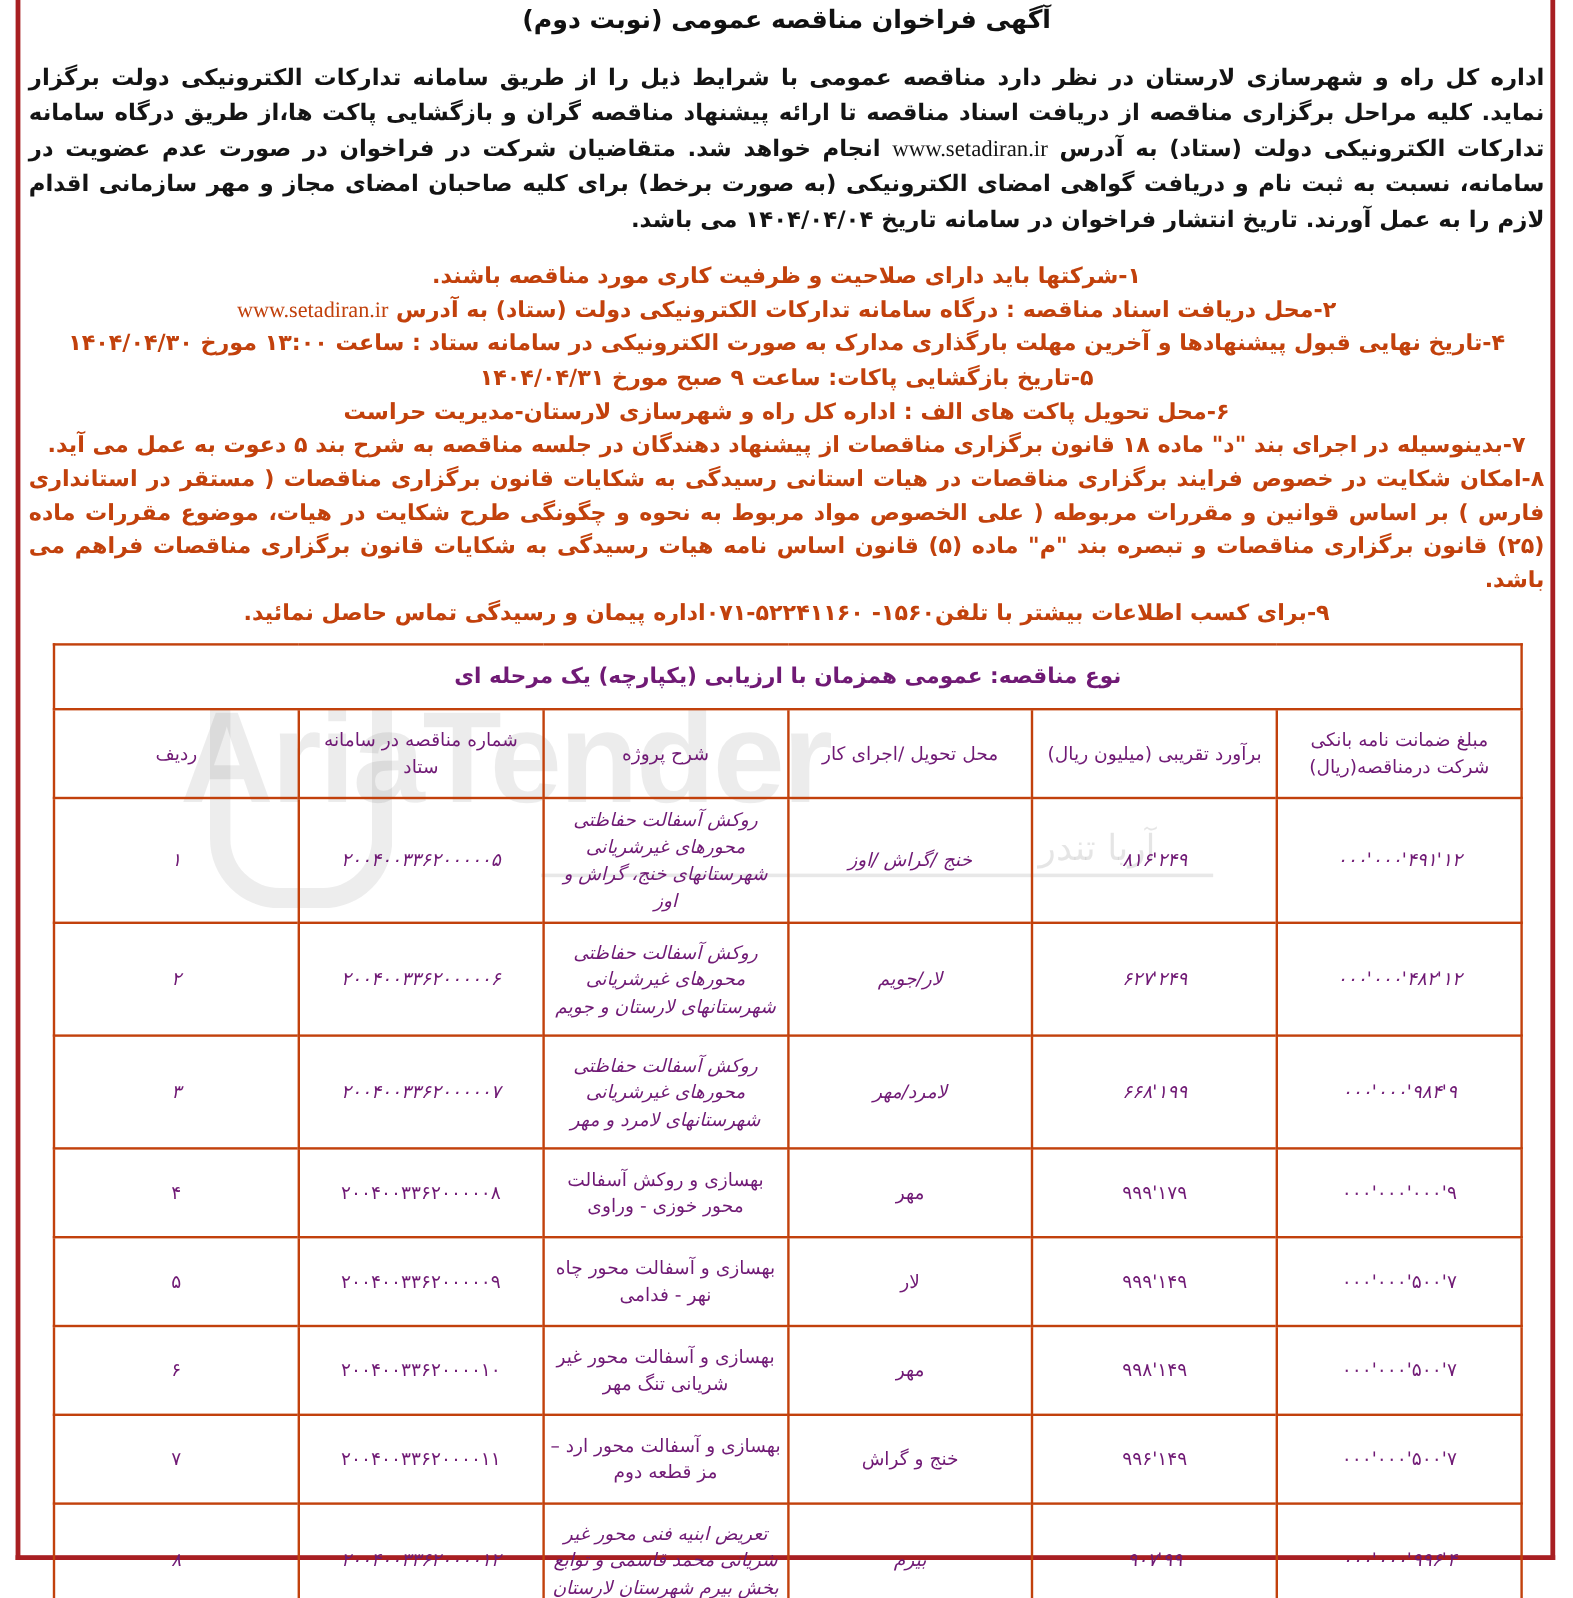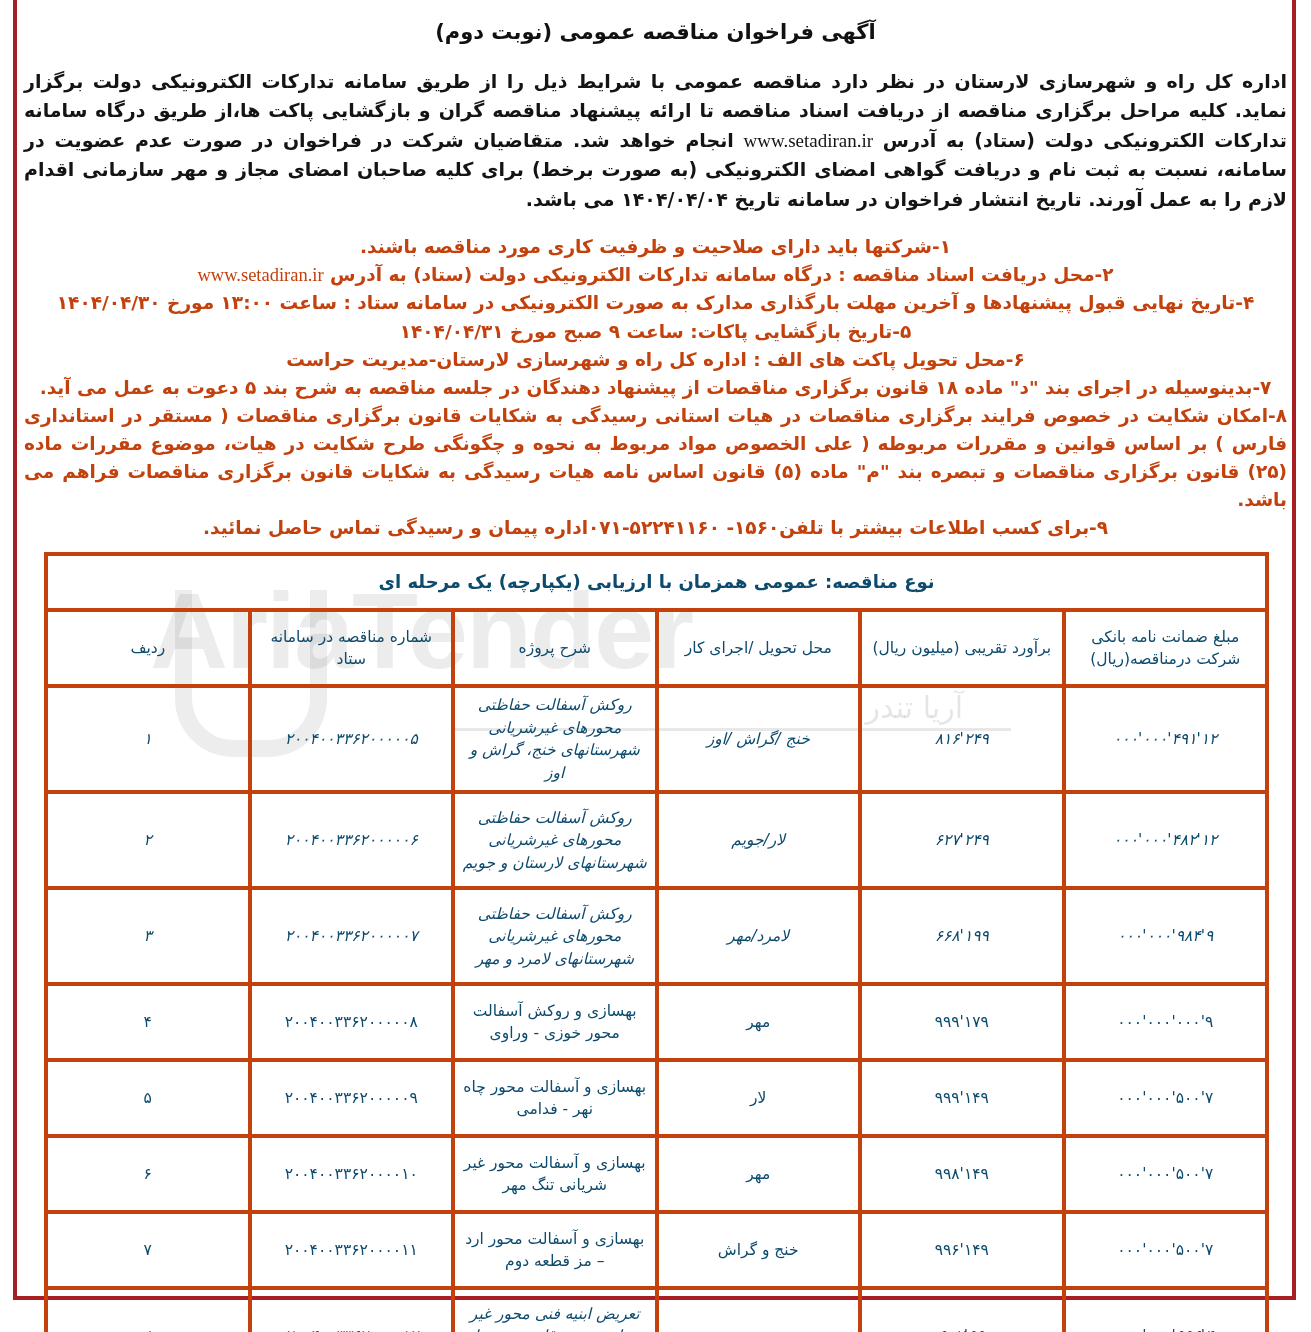--- a/index.html
+++ b/index.html
@@ -85,21 +85,21 @@
     border-radius: 0 0 58px 58px;
     border-top: none;
   }
 
   
   .doc-title {
     text-align: center;
     font-size: 21px;
     font-weight: bold;
     color: #111;
-    padding-top: 20px;
+    padding-top: 4px;
     padding-bottom: 4px;
     letter-spacing: 0px;
   }
 
   
   .intro {
     font-size: 19px;
     line-height: 1.55;
     color: #141414;
     text-align: justify;
@@ -142,25 +142,25 @@
     position: relative;
     z-index: 2;
   }
   table.tender {
     width: 100%;
     border-collapse: collapse;
     table-layout: fixed;
     background: transparent;
   }
   table.tender td, table.tender th {
-    border: 4px solid #c2410c;
+    border: 2px solid #c2410c;
     text-align: center;
     vertical-align: middle;
     font-size: 15.5px;
-    color: #0c4a6e;
+    color: #701a75;
     padding: 6px 4px;
     line-height: 1.45;
     background: transparent;
   }
   table.tender tr.type-row td {
     font-size: 18px;
     font-weight: bold;
     padding: 9px 4px;
     height: 34px;
   }

